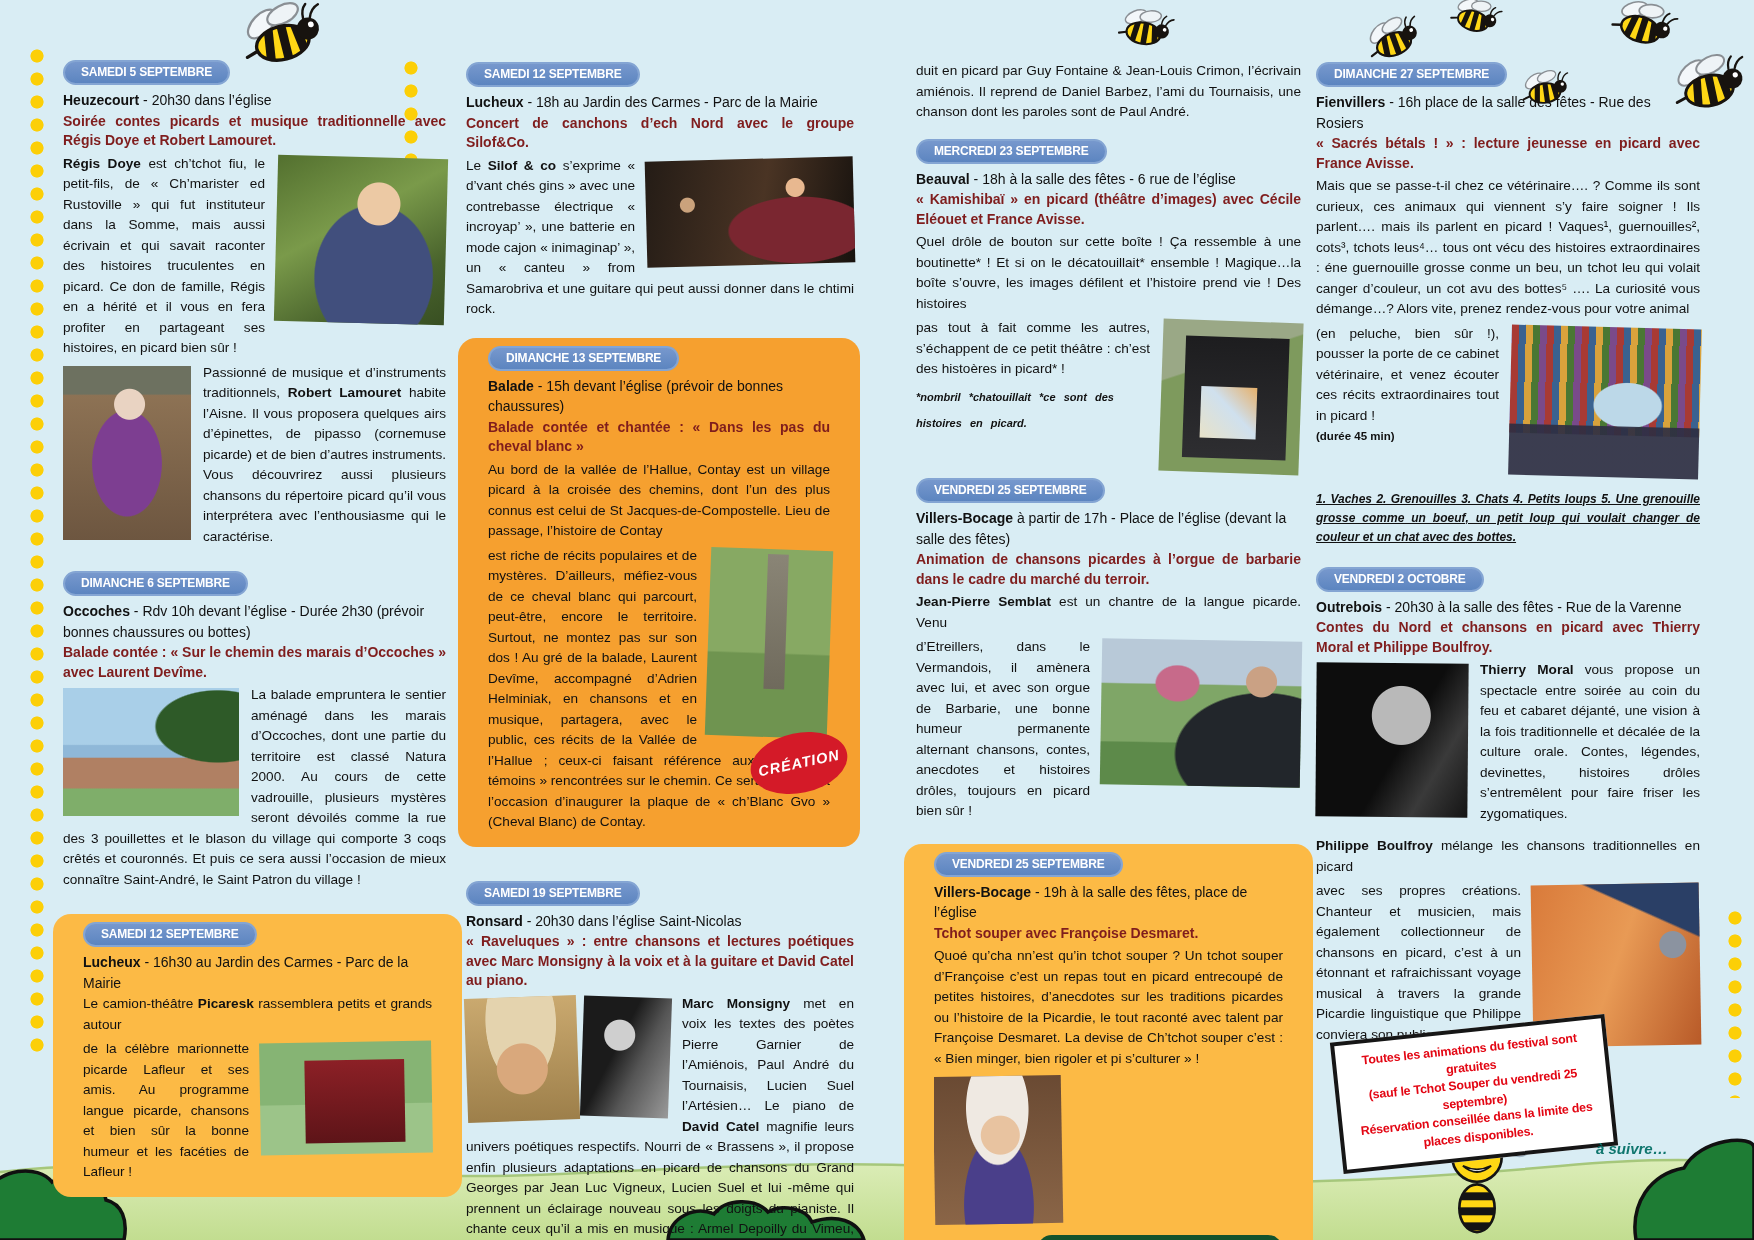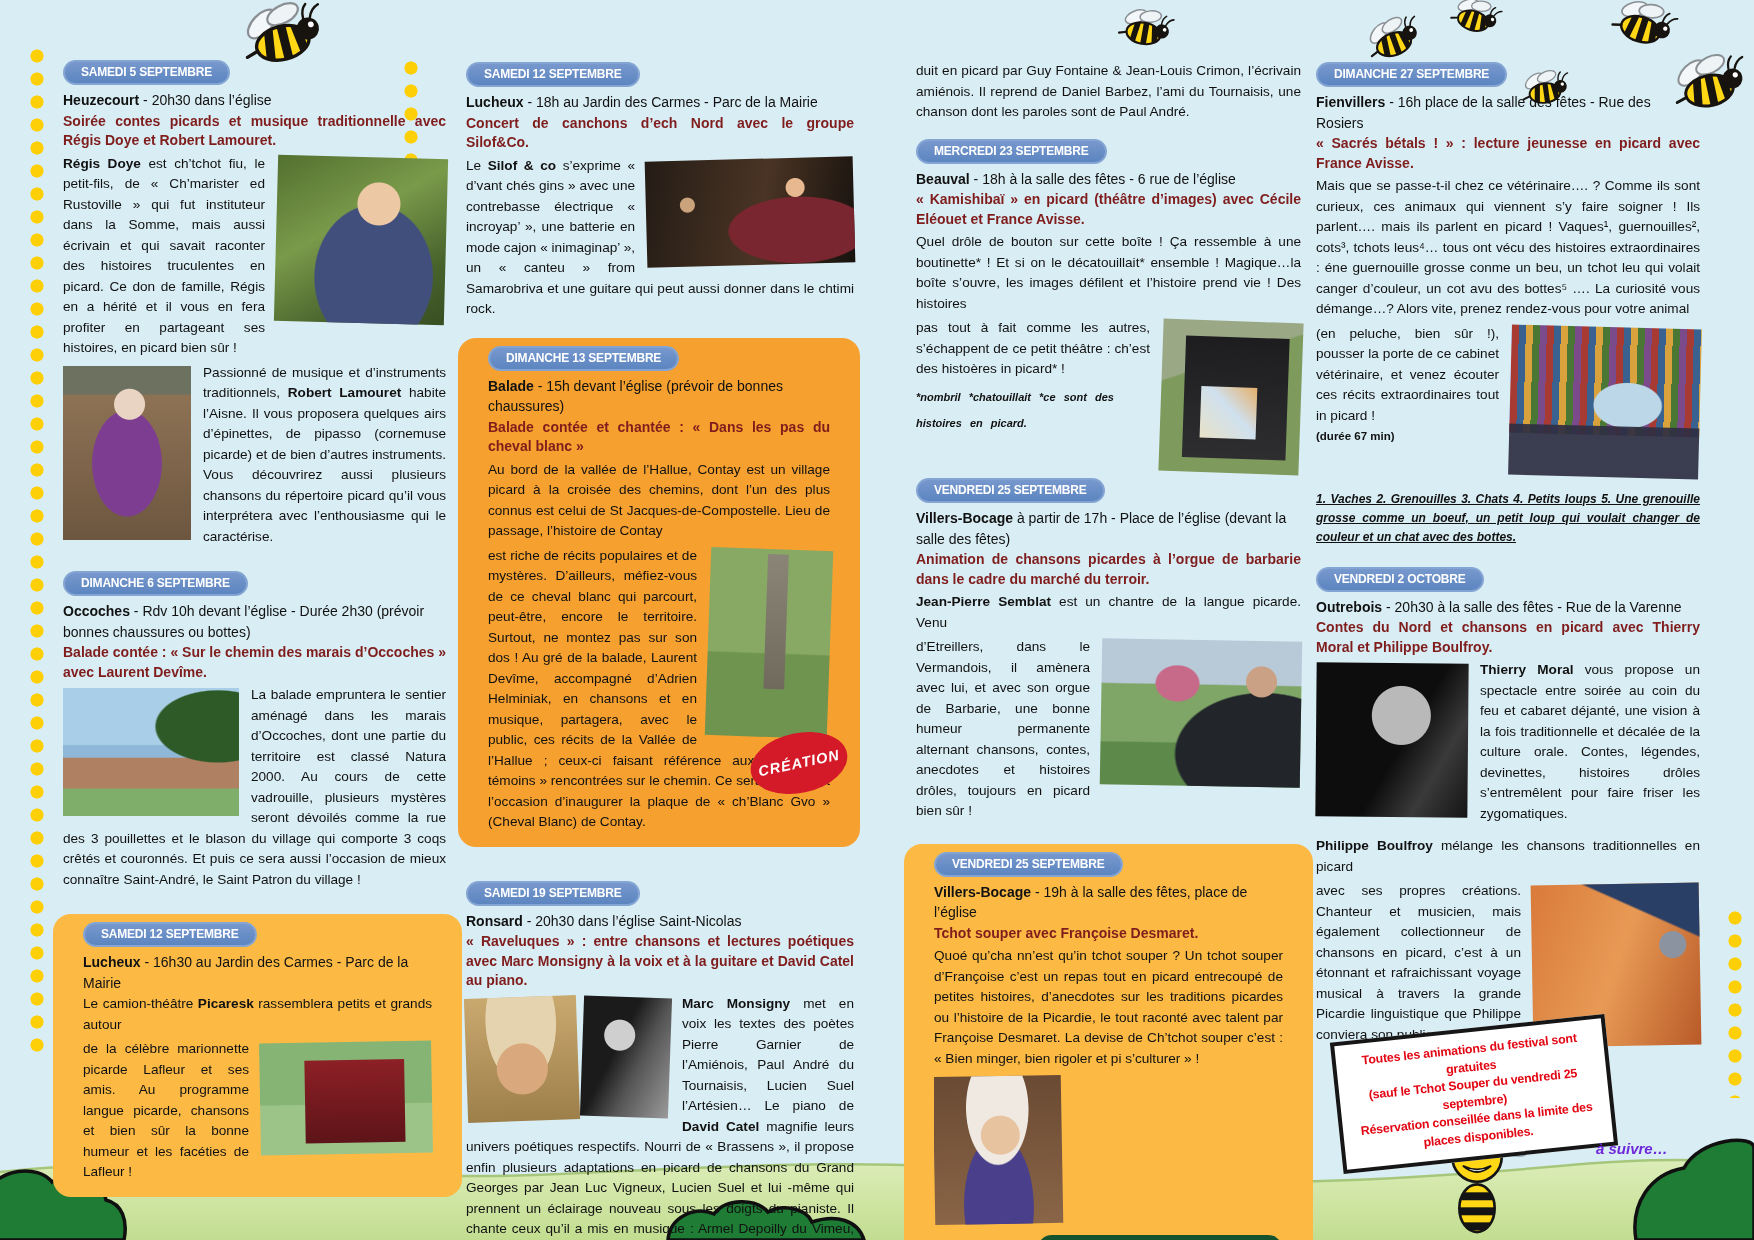--- a/index.html
+++ b/index.html
@@ -149,21 +149,21 @@
     transform:rotate(-12deg);
   }
   .sign {
     position:absolute; left:1336px; top:1028px; width:276px; z-index:5;
     background:#fff; border:4px solid #161616; padding:9px 8px 10px;
     text-align:center; color:#e30613; font-weight:bold; font-size:12.4px; line-height:17.5px;
     letter-spacing:-0.2px; transform:rotate(-6deg);
   }
   .asuivre {
     position:absolute; left:1596px; top:1140px; z-index:5;
-    font-size:15px; font-weight:bold; font-style:italic; color:#6d28d9;
+    font-size:15px; font-weight:bold; font-style:italic; color:#0f766e;
   }
 
   
   .hill { position:absolute; left:0; top:1108px; z-index:0; }
   .bee  { position:absolute; z-index:3; overflow:visible; }
   .mascot { position:absolute; left:1424px; top:1104px; width:106px; height:136px; z-index:4; overflow:visible; }
 </style>
 </head>
 <body>
 
@@ -347,21 +347,21 @@
   <div class="col" id="c4">
 
     <section class="evt">
       <div class="pill">DIMANCHE 27 SEPTEMBRE</div>
       <p class="loc"><b>Fienvillers</b><span> - 16h place de la salle des fêtes - Rue des Rosiers</span></p>
       <p class="title">« Sacrés bétals ! » : lecture jeunesse en picard avec France Avisse.</p>
       <p class="body"><span>Mais que se passe-t-il chez ce vétérinaire…. ? Comme ils sont curieux, ces animaux qui viennent s’y faire soigner ! Ils parlent…. mais ils parlent en picard ! Vaques¹, guernouilles², cots³, tchots leus⁴… tous ont vécu des histoires extraordinaires : éne guernouille grosse conme un beu, un tchot leu qui volait canger d’couleur, un cot avu des bottes⁵ …. La curiosité vous démange…? Alors vite, prenez rendez-vous pour votre animal</span></p>
       <p class="body">
         <span class="ph fr ph-fien"></span>
         <span><span>(en peluche, bien sûr !),  pousser la porte de ce cabinet vétérinaire, et venez écouter  ces récits extraordinaires tout in picard !</span></span><br>
-        <span class="small">(durée 67 min)</span>
+        <span class="small">(durée 45 min)</span>
       </p>
       <p class="foot2">1. Vaches 2. Grenouilles 3. Chats 4. Petits loups 5. Une grenouille grosse comme un boeuf, un petit loup qui voulait changer de couleur et un chat avec des bottes.</p>
     </section>
 
     <section class="evt" style="margin-top:20px">
       <div class="pill">VENDREDI 2 OCTOBRE</div>
       <p class="loc"><b>Outrebois</b><span> - 20h30 à la salle des fêtes - Rue de la Varenne</span></p>
       <p class="title">Contes du Nord et chansons en picard avec Thierry Moral et Philippe Boulfroy.</p>
       <p class="body">
         <span class="ph fl ph-thierry"></span>

